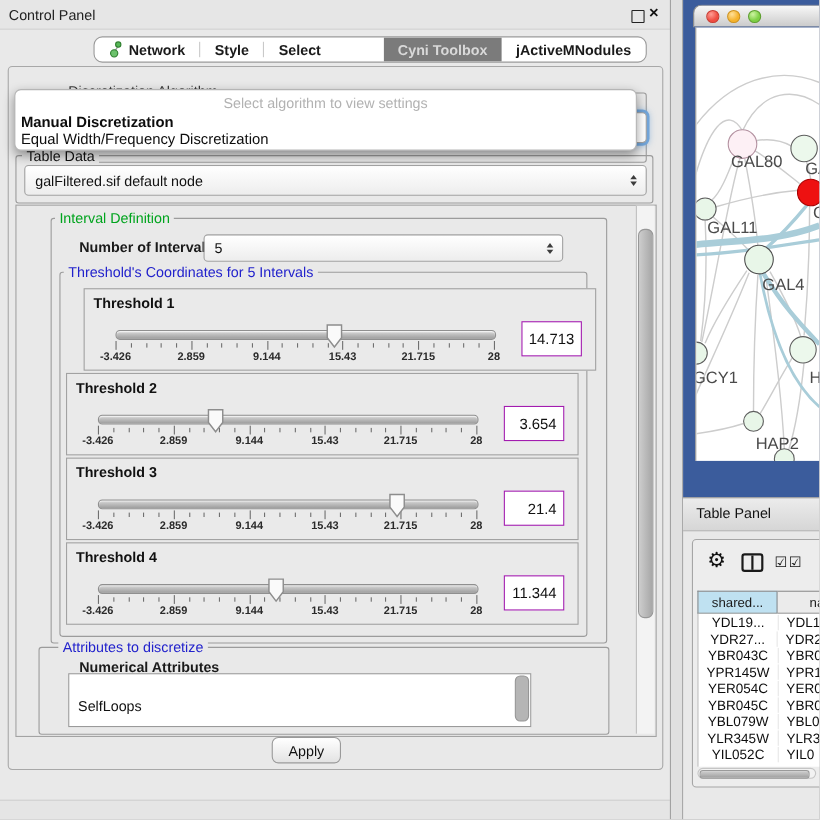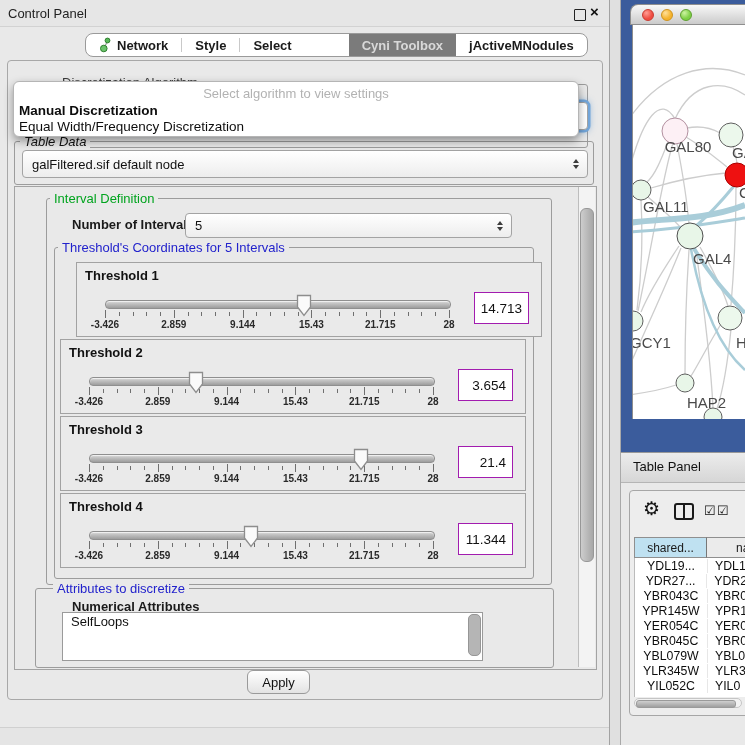--- a/index.html
+++ b/index.html
@@ -64,21 +64,21 @@
   .th-thumb{position:absolute;top:31px;width:16px;height:23px;}
   .tick{position:absolute;width:1px;background:#6f6f6f;}
   .tick.minor{top:49px;height:4px;}
   .tick.major{top:47px;height:8px;}
   .tick-label{position:absolute;top:56px;transform:translateX(-50%);font-size:10px;font-weight:700;color:#2a2a2a;white-space:nowrap;}
   .th-value{position:absolute;left:397px;top:29px;width:55px;height:32px;background:#fff;border:1px solid #a21caf;
             font-size:13.5px;color:#111;display:flex;align-items:center;justify-content:flex-end;padding-right:6px;box-sizing:border-box;}
 
   
   #attr-list{left:62px;top:612px;width:419px;height:47px;background:#fff;border:1px solid #9a9a9a;overflow:hidden;}
-  .attr-item{font-size:13px;color:#111;padding:0 0 0 8px;line-height:14.5px;white-space:nowrap;}
+  .attr-item{font-size:13px;color:#111;padding:0 0 0 8px;line-height:14.5px;white-space:nowrap;margin-top:20px;}
   #attr-scroll{left:468px;top:614px;width:11px;height:40px;border-radius:5px;background:#b5b5b5;border:1px solid #969696;}
 
   
   #apply-btn{left:247px;top:670px;width:61px;height:22px;border:1px solid #9a9a9a;border-radius:6px;
              background:linear-gradient(#ffffff,#e3e3e3);font-size:13px;color:#111;
              display:flex;align-items:center;justify-content:center;}
 
   #bottom-band{left:0;top:727px;width:610px;height:18px;background:#e5e5e5;border-top:1px solid #d0d0d0;}
 
   
@@ -158,21 +158,21 @@
   <div class="grouplabel lbl-dark" style="left:58px;top:75px;">Discretization Algorithm</div>
   <div class="abs" id="algo-combo"></div>
 
   <div class="abs" id="algo-popup">
     <div id="algo-hint">Select algorithm to view settings</div>
     <div class="popup-opt b" style="top:21px;">Manual Discretization</div>
     <div class="popup-opt" style="top:37px;">Equal Width/Frequency Discretization</div>
   </div>
 
   <div class="groupbox" style="left:14px;top:141px;width:578px;height:42px;"></div>
-  <div class="grouplabel" style="left:20px;top:134px;color:#111;font-style:italic;">Table Data</div>
+  <div class="grouplabel" style="left:20px;top:134px;color:#111;">Table Data</div>
   <div class="combo" style="left:22px;top:150px;width:564px;height:26px;">
     <span class="val">galFiltered.sif default node</span>
     <span class="spinner">
         <span class="arr-up"></span>
         <span class="arr-dn"></span>
       </span>
   </div>
 
   <div class="abs" id="scrollpane"></div>
   <div class="abs" id="vscroll-track"></div>

